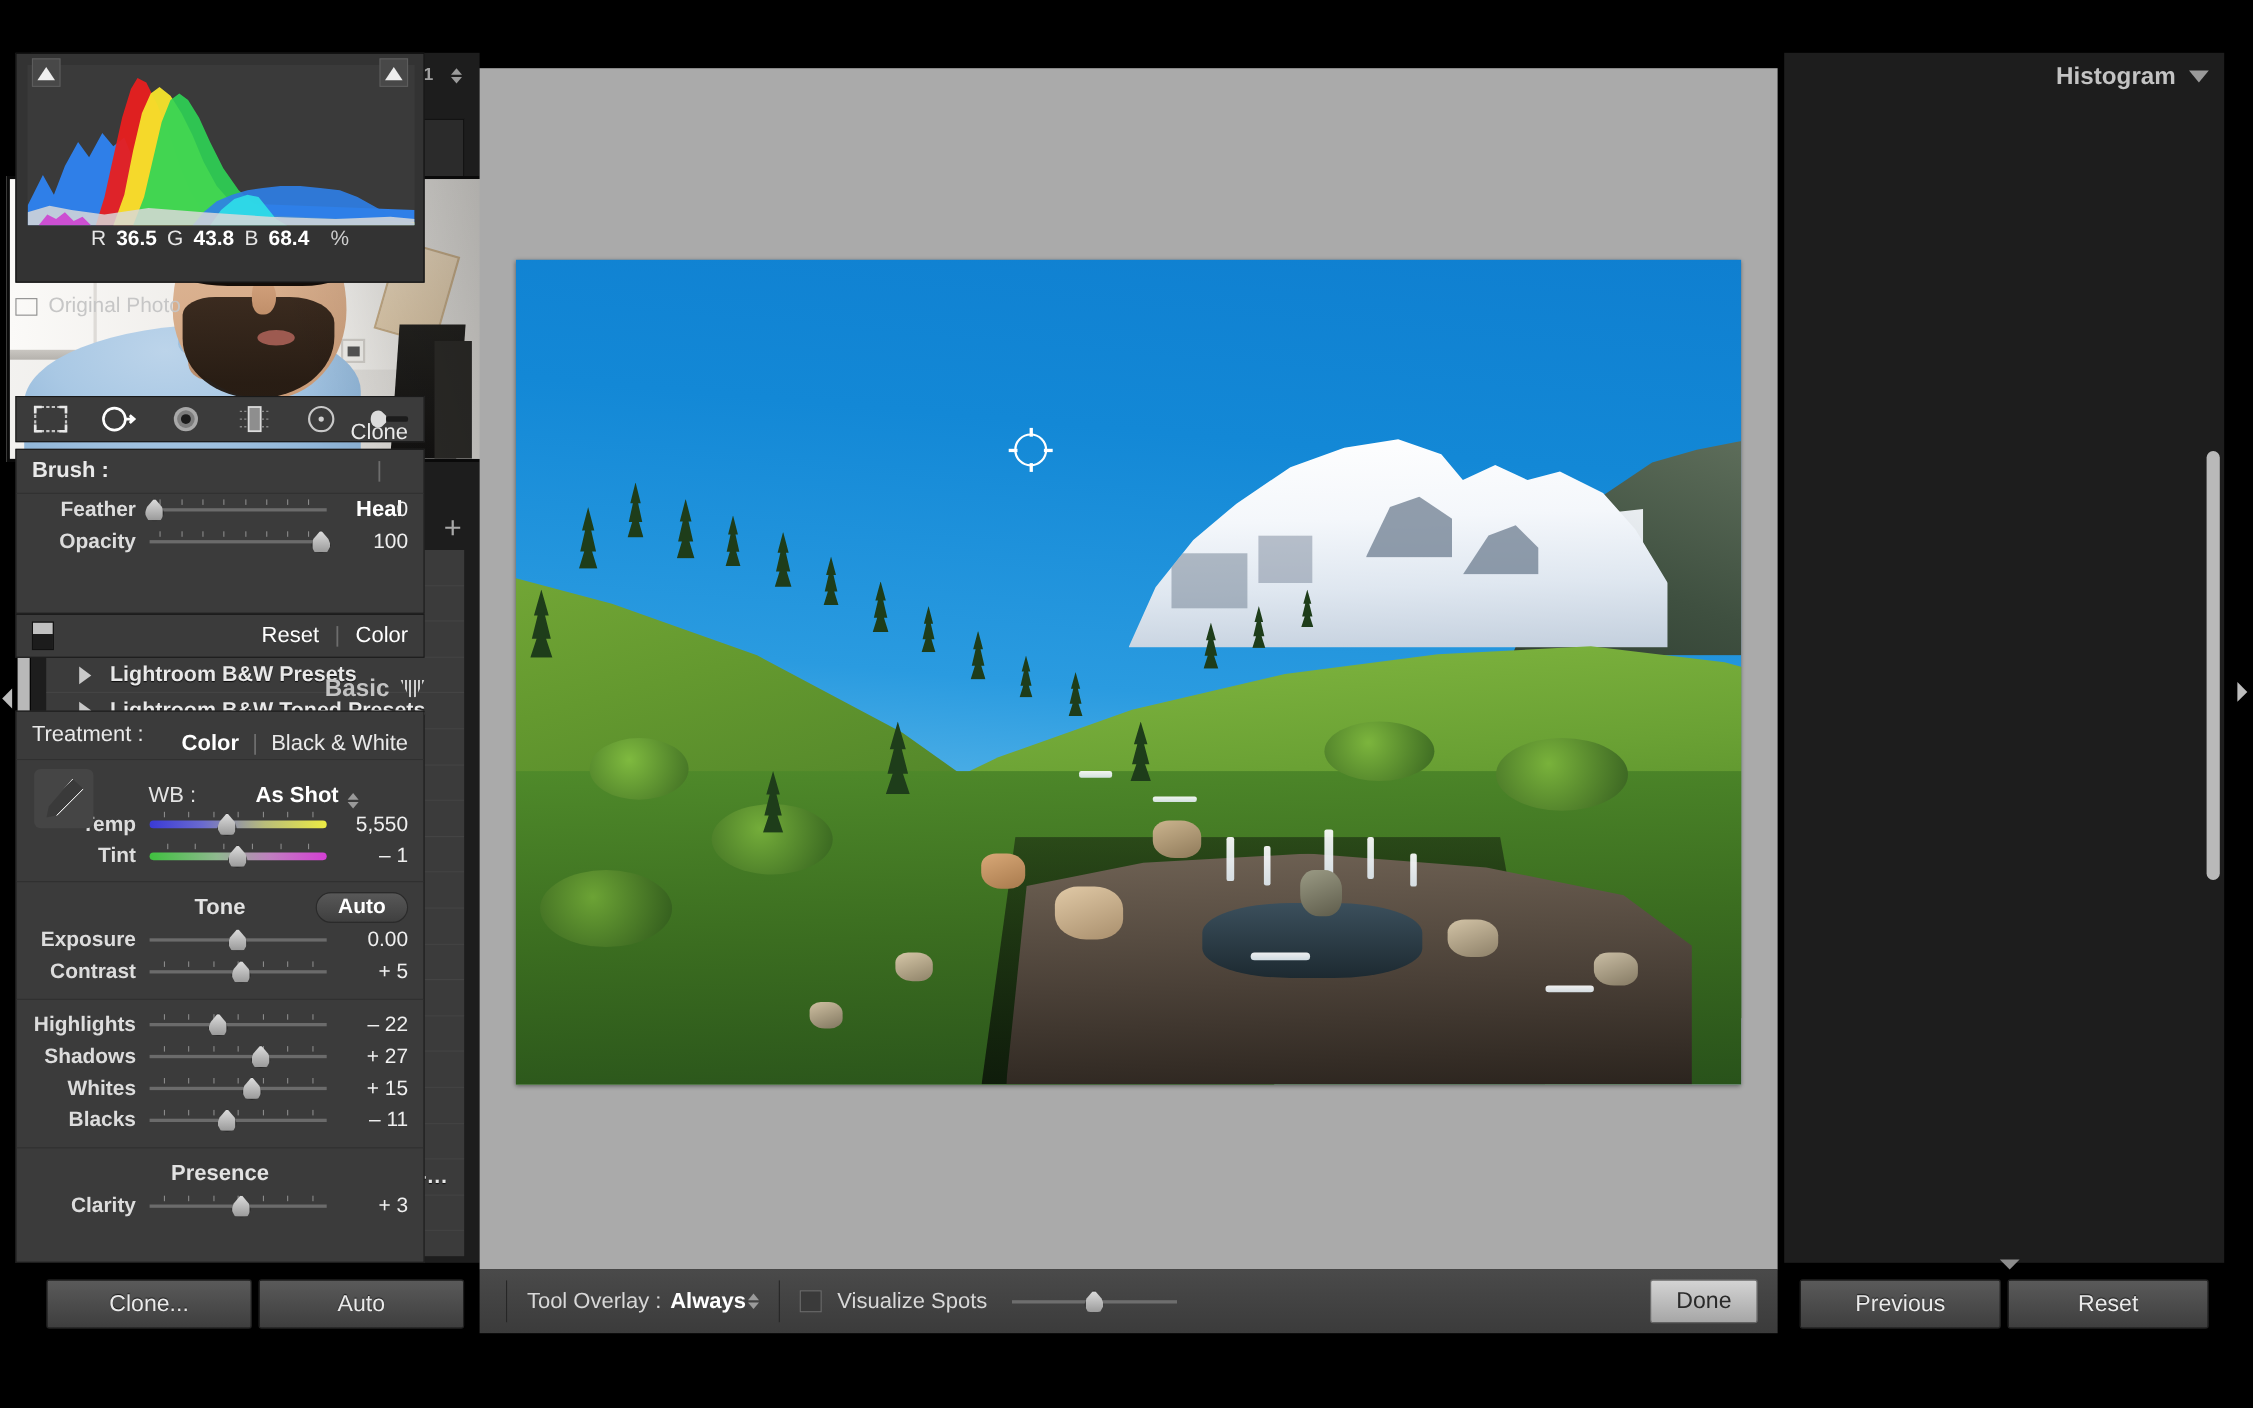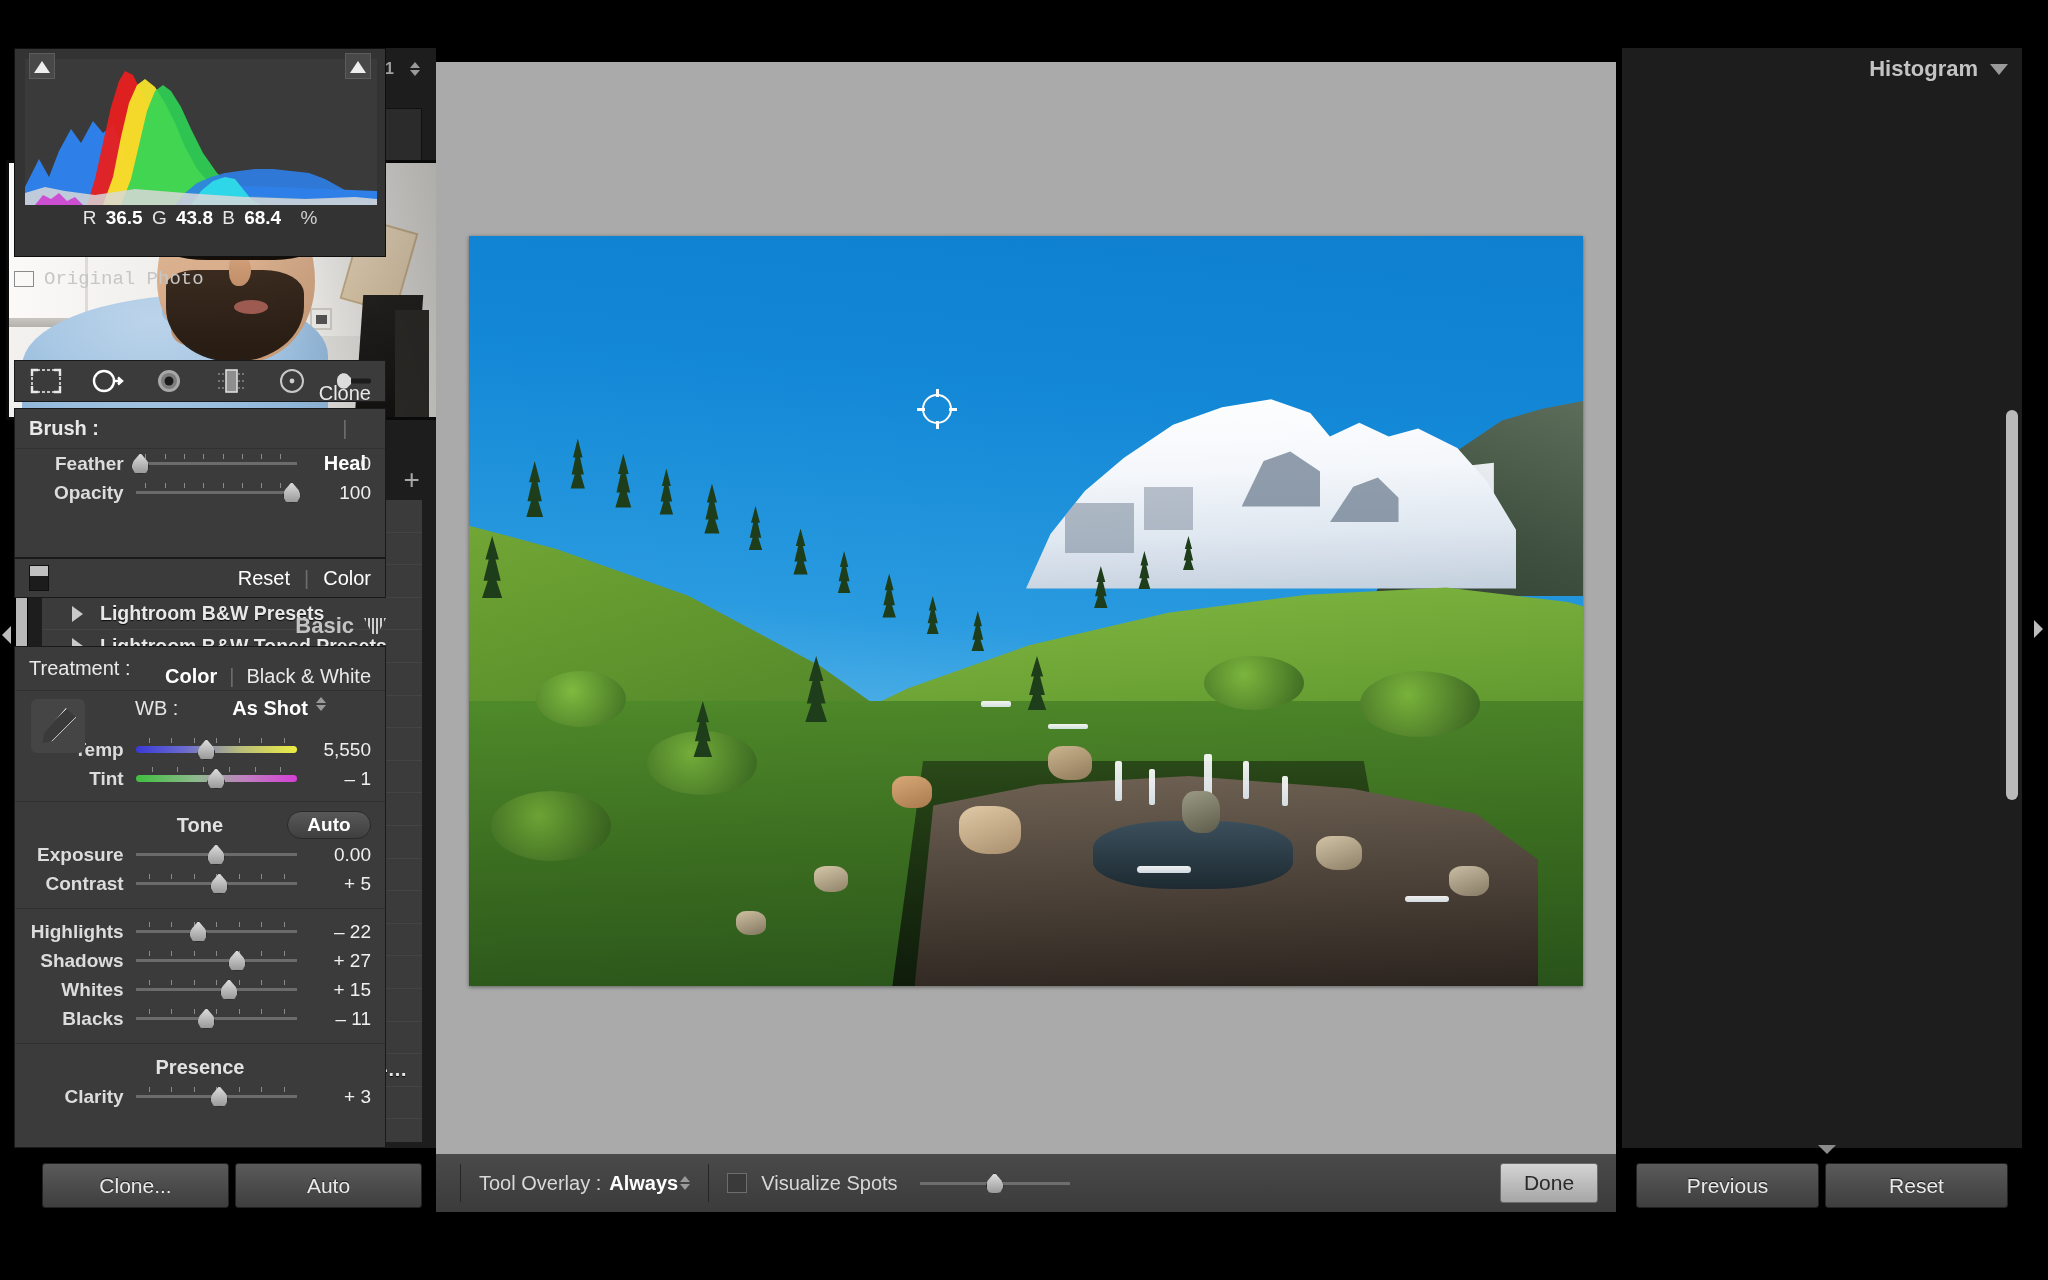--- a/index.html
+++ b/index.html
@@ -187,21 +187,21 @@
     background:#3a3a3a; overflow:hidden; }
   .clip-tri { position:absolute; top:4px; width:26px; height:26px; background:#484848;
     border:1px solid #5c5c5c; }
   .clip-tri::after{content:"";position:absolute;left:4px;top:7px;width:0;height:0;
     border-left:8px solid transparent;border-right:8px solid transparent;border-bottom:12px solid #eee;}
   .rgb-line { position:absolute; left:0; top:158px; width:100%; text-align:center;
     color:#e6e6e6; font-size:19px; }
   .rgb-line b { color:#fff; margin:0 4px; }
   .rgb-line span.k { color:#cfcfcf; margin-left:10px; }
   #orig-photo { position:absolute; left:14px; top:262px; width:372px; height:34px;
-    display:flex; align-items:center; color:#c6c6c6; font-size:19px;font-family:Liberation Mono, monospace; }
+    display:flex; align-items:center; color:#c6c6c6; font-size:19px; }
   #orig-photo .box { width:20px;height:16px;border:1px solid #8c8c8c;margin-right:10px; }
 
   #tool-strip { position:absolute; left:14px; top:360px; width:372px; height:42px;
     background:#3b3b3b; border:1px solid #1a1a1a; display:flex; align-items:center;
     justify-content:space-around; }
   .ticon { width:46px; height:34px; display:flex; align-items:center; justify-content:center; }
 
   #brush-panel { position:absolute; left:14px; top:408px; width:372px; height:150px;
     background:#3b3b3b; border:1px solid #1a1a1a; }
   .brow { display:flex; align-items:center; height:40px; padding:0 14px;
@@ -240,21 +240,21 @@
   #treat-row .right { margin-left:auto; display:flex; gap:12px; align-items:center;margin-top:16px; }
   #treat-row .a { color:#fff; font-weight:bold; }
   #treat-row .pipe { color:#6d6d6d; }
 
   #wb-block { position:relative; padding:6px 0 8px; border-bottom:1px solid #303030; }
   #eyedrop { position:absolute; left:16px; top:8px; width:54px; height:54px;
     background:#454545; border-radius:6px; }
   #eyedrop .pip { position:absolute; left:9px; top:9px; width:36px; height:36px;
     background:linear-gradient(135deg,#d8d8d8 0 38%,#3a3a3a 38% 62%,#f2f2f2 62% 100%);
     clip-path:polygon(72% 0,100% 26%,34% 92%,6% 98%,12% 70%); }
-  #wb-line { display:flex; align-items:flex-start; height:38px; padding-left:120px;
+  #wb-line { display:flex; align-items:flex-end; height:38px; padding-left:120px;
     color:#e4e4e4; font-size:20px; }
   #wb-line .wbv { margin-left:54px; color:#fff; font-weight:bold; }
   .gradtrack { position:relative; width:170px; height:7px; border-radius:4px; margin:0 12px; }
   .gradtrack .tick { position:absolute; top:-8px; width:1px; height:5px; background:#8a8a8a; }
   .gradtrack .knob { position:absolute; top:-7px; margin-left:-9px; }
 
   .sec { padding:8px 0 10px; border-bottom:1px solid #303030; }
   .sec-title { text-align:center; color:#e2e2e2; font-size:20px; font-weight:bold;
     position:relative; height:30px; line-height:30px; }
   #auto-btn { position:absolute; right:14px; top:1px; width:84px; height:28px;

